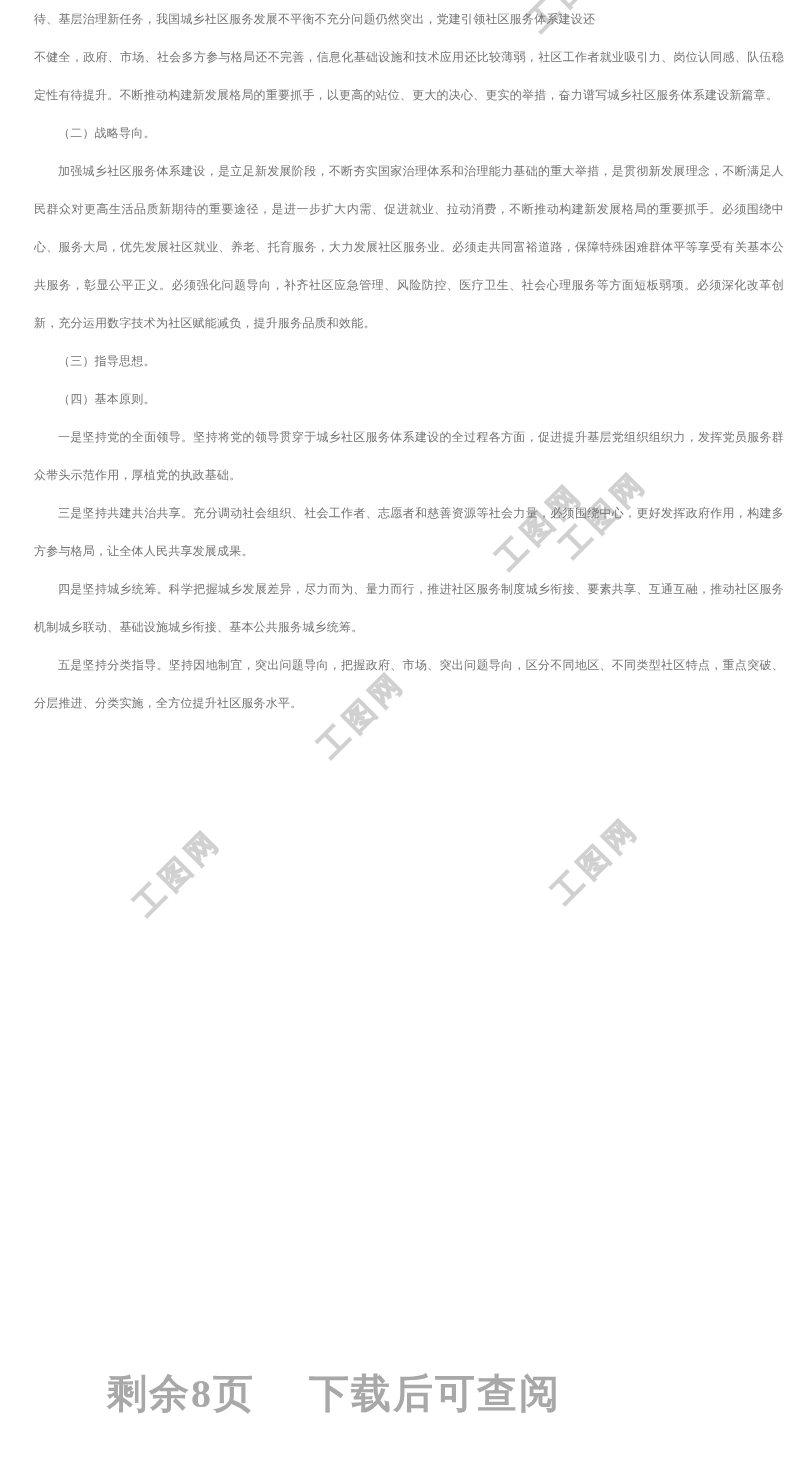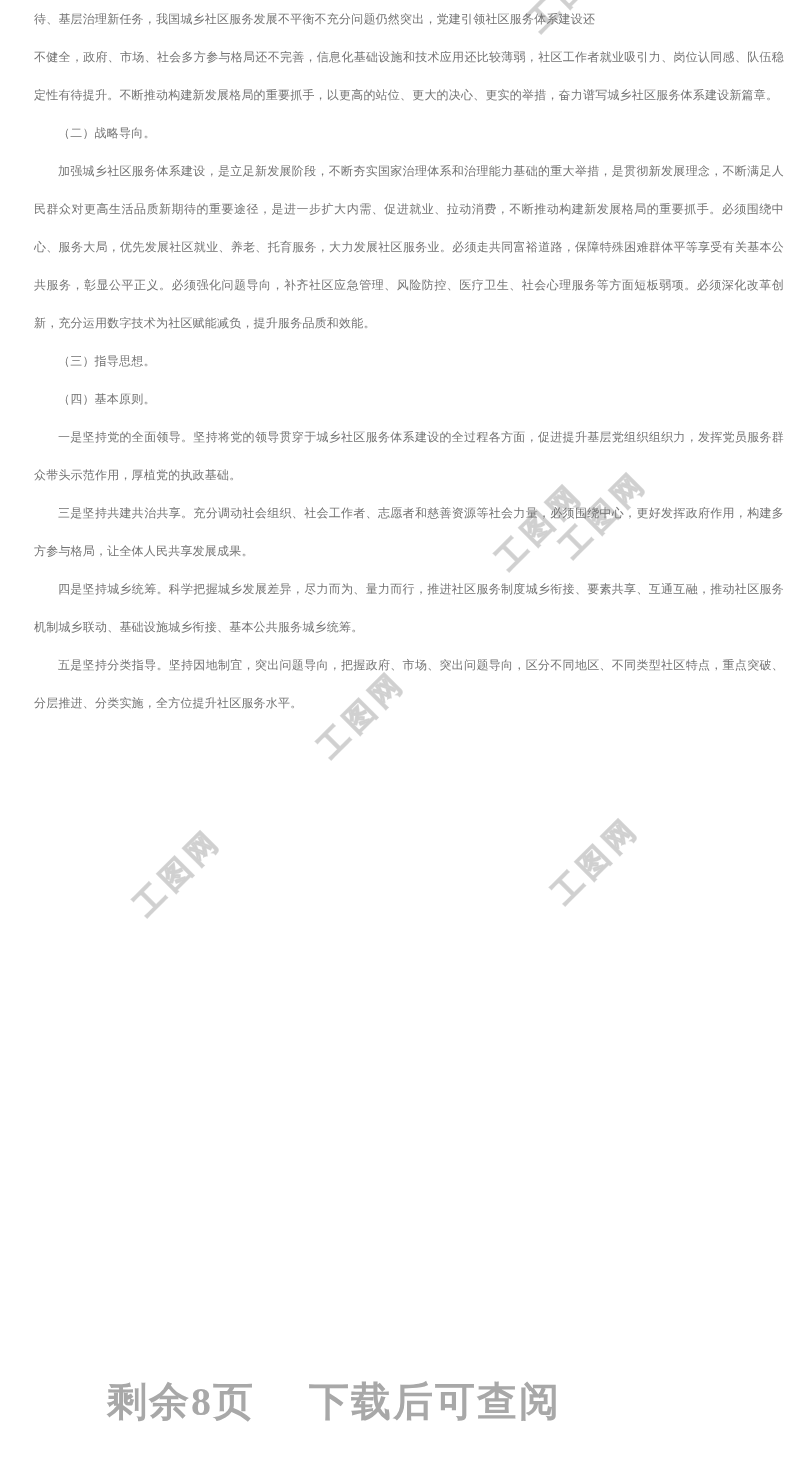--- a/index.html
+++ b/index.html
@@ -75,21 +75,20 @@
     width: 668px;
     display: flex;
     justify-content: center;
     column-gap: 54px;
     font-family: "Liberation Serif", serif;
     font-weight: bold;
     font-size: 40px;
     letter-spacing: 2px;
     color: #a8a8a8;
     white-space: nowrap;
-    margin-top: 8px;
   }
 </style>
 </head>
 <body>
 
 <div class="page">
 
   <span class="wm wm1">工图网</span>
   <span class="wm wm2">工图网</span>
   <span class="wm wm3">工图网</span>

